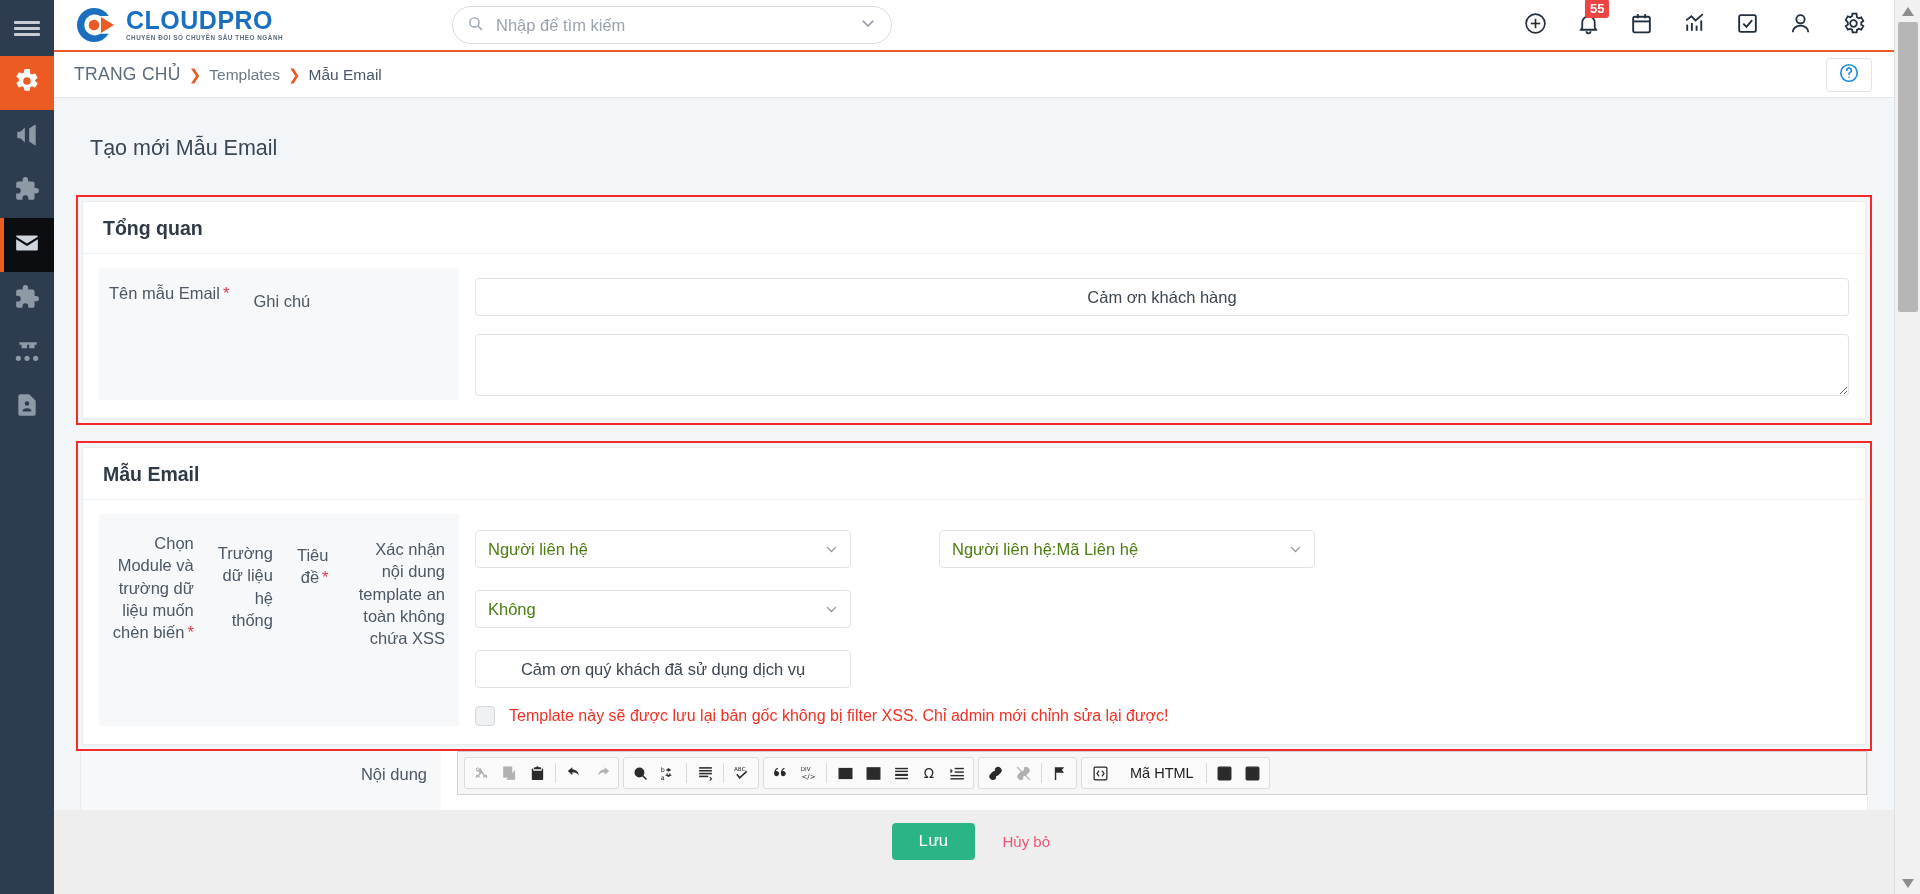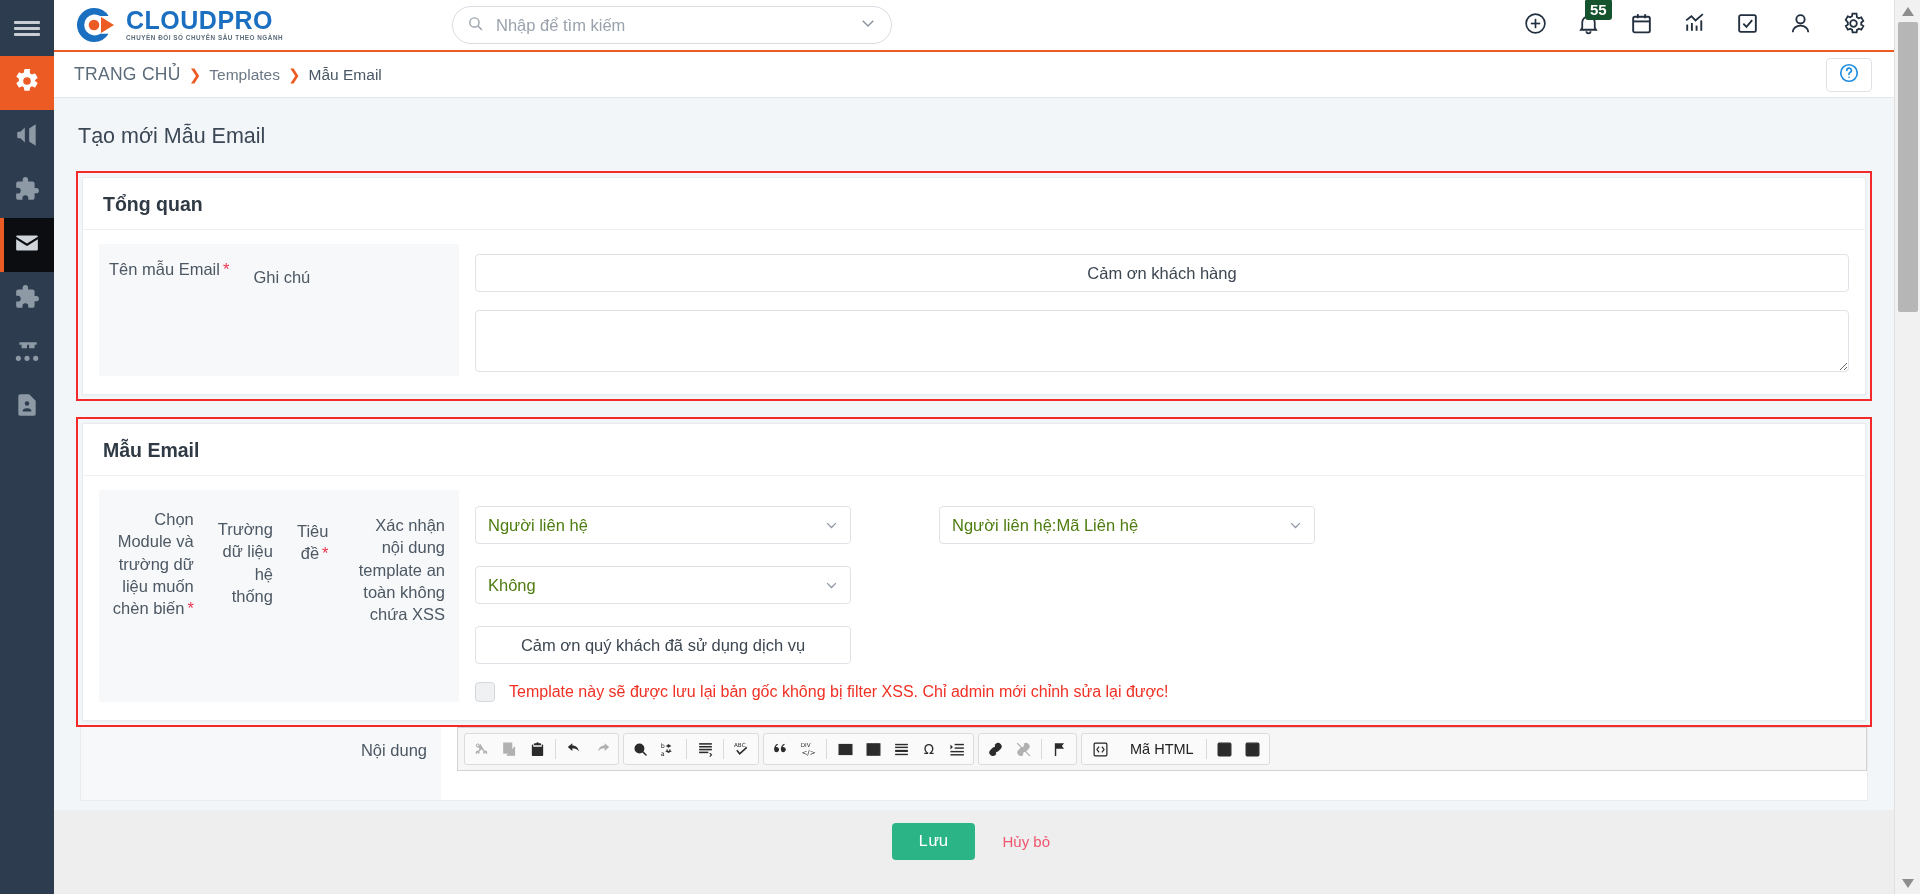--- a/index.html
+++ b/index.html
@@ -83,22 +83,22 @@
   .search-input::placeholder { color: #9aa3ad; }
   .search-caret { width: 18px; height: 18px; stroke: #8d96a0; fill: none; stroke-width: 2; }
   .header-icons {
     margin-left: auto; display: flex; align-items: center;
     gap: 28px; padding-right: 28px;
   }
   .hicon { position: relative; cursor: pointer; color: #222f3e; display: block; }
   .hicon svg { width: 25px; height: 25px; }
   .badge {
     position: absolute; top: -12px; left: 9px;
-    background: #14532d; color: #fff;
-    font-size: 15px; font-weight: bold; line-height: 1;
+    background: #ef4444; color: #fff;
+    font-size: 13px; font-weight: bold; line-height: 1;
     padding: 3px 5px; border-radius: 3px; min-width: 20px; text-align: right;
   }
 
   
   .crumbbar {
     position: absolute; left: 54px; top: 52px; right: 26px;
     height: 46px; background: #fff;
     border-bottom: 1px solid #e3e6ea;
     display: flex; align-items: center; z-index: 20;
   }
@@ -119,21 +119,21 @@
   }
   .help-btn svg { width: 22px; height: 22px; }
 
   
   .page {
     position: absolute; left: 54px; top: 98px; right: 26px; bottom: 0;
     background: #f2f6f9; overflow: hidden;
   }
   .page-title {
     font-size: 21.5px; color: #3b4754; font-weight: normal;
-    padding: 22px 0 18px 20px; margin: 4px;
+    padding: 22px 0 18px 20px; margin: 16px;
   }
 
   
   .panel-outline {
     position: relative;
     margin: 0 22px 0 22px;
     border: 2px solid #f42a2a;
     background: transparent;
   }
   .panel {

